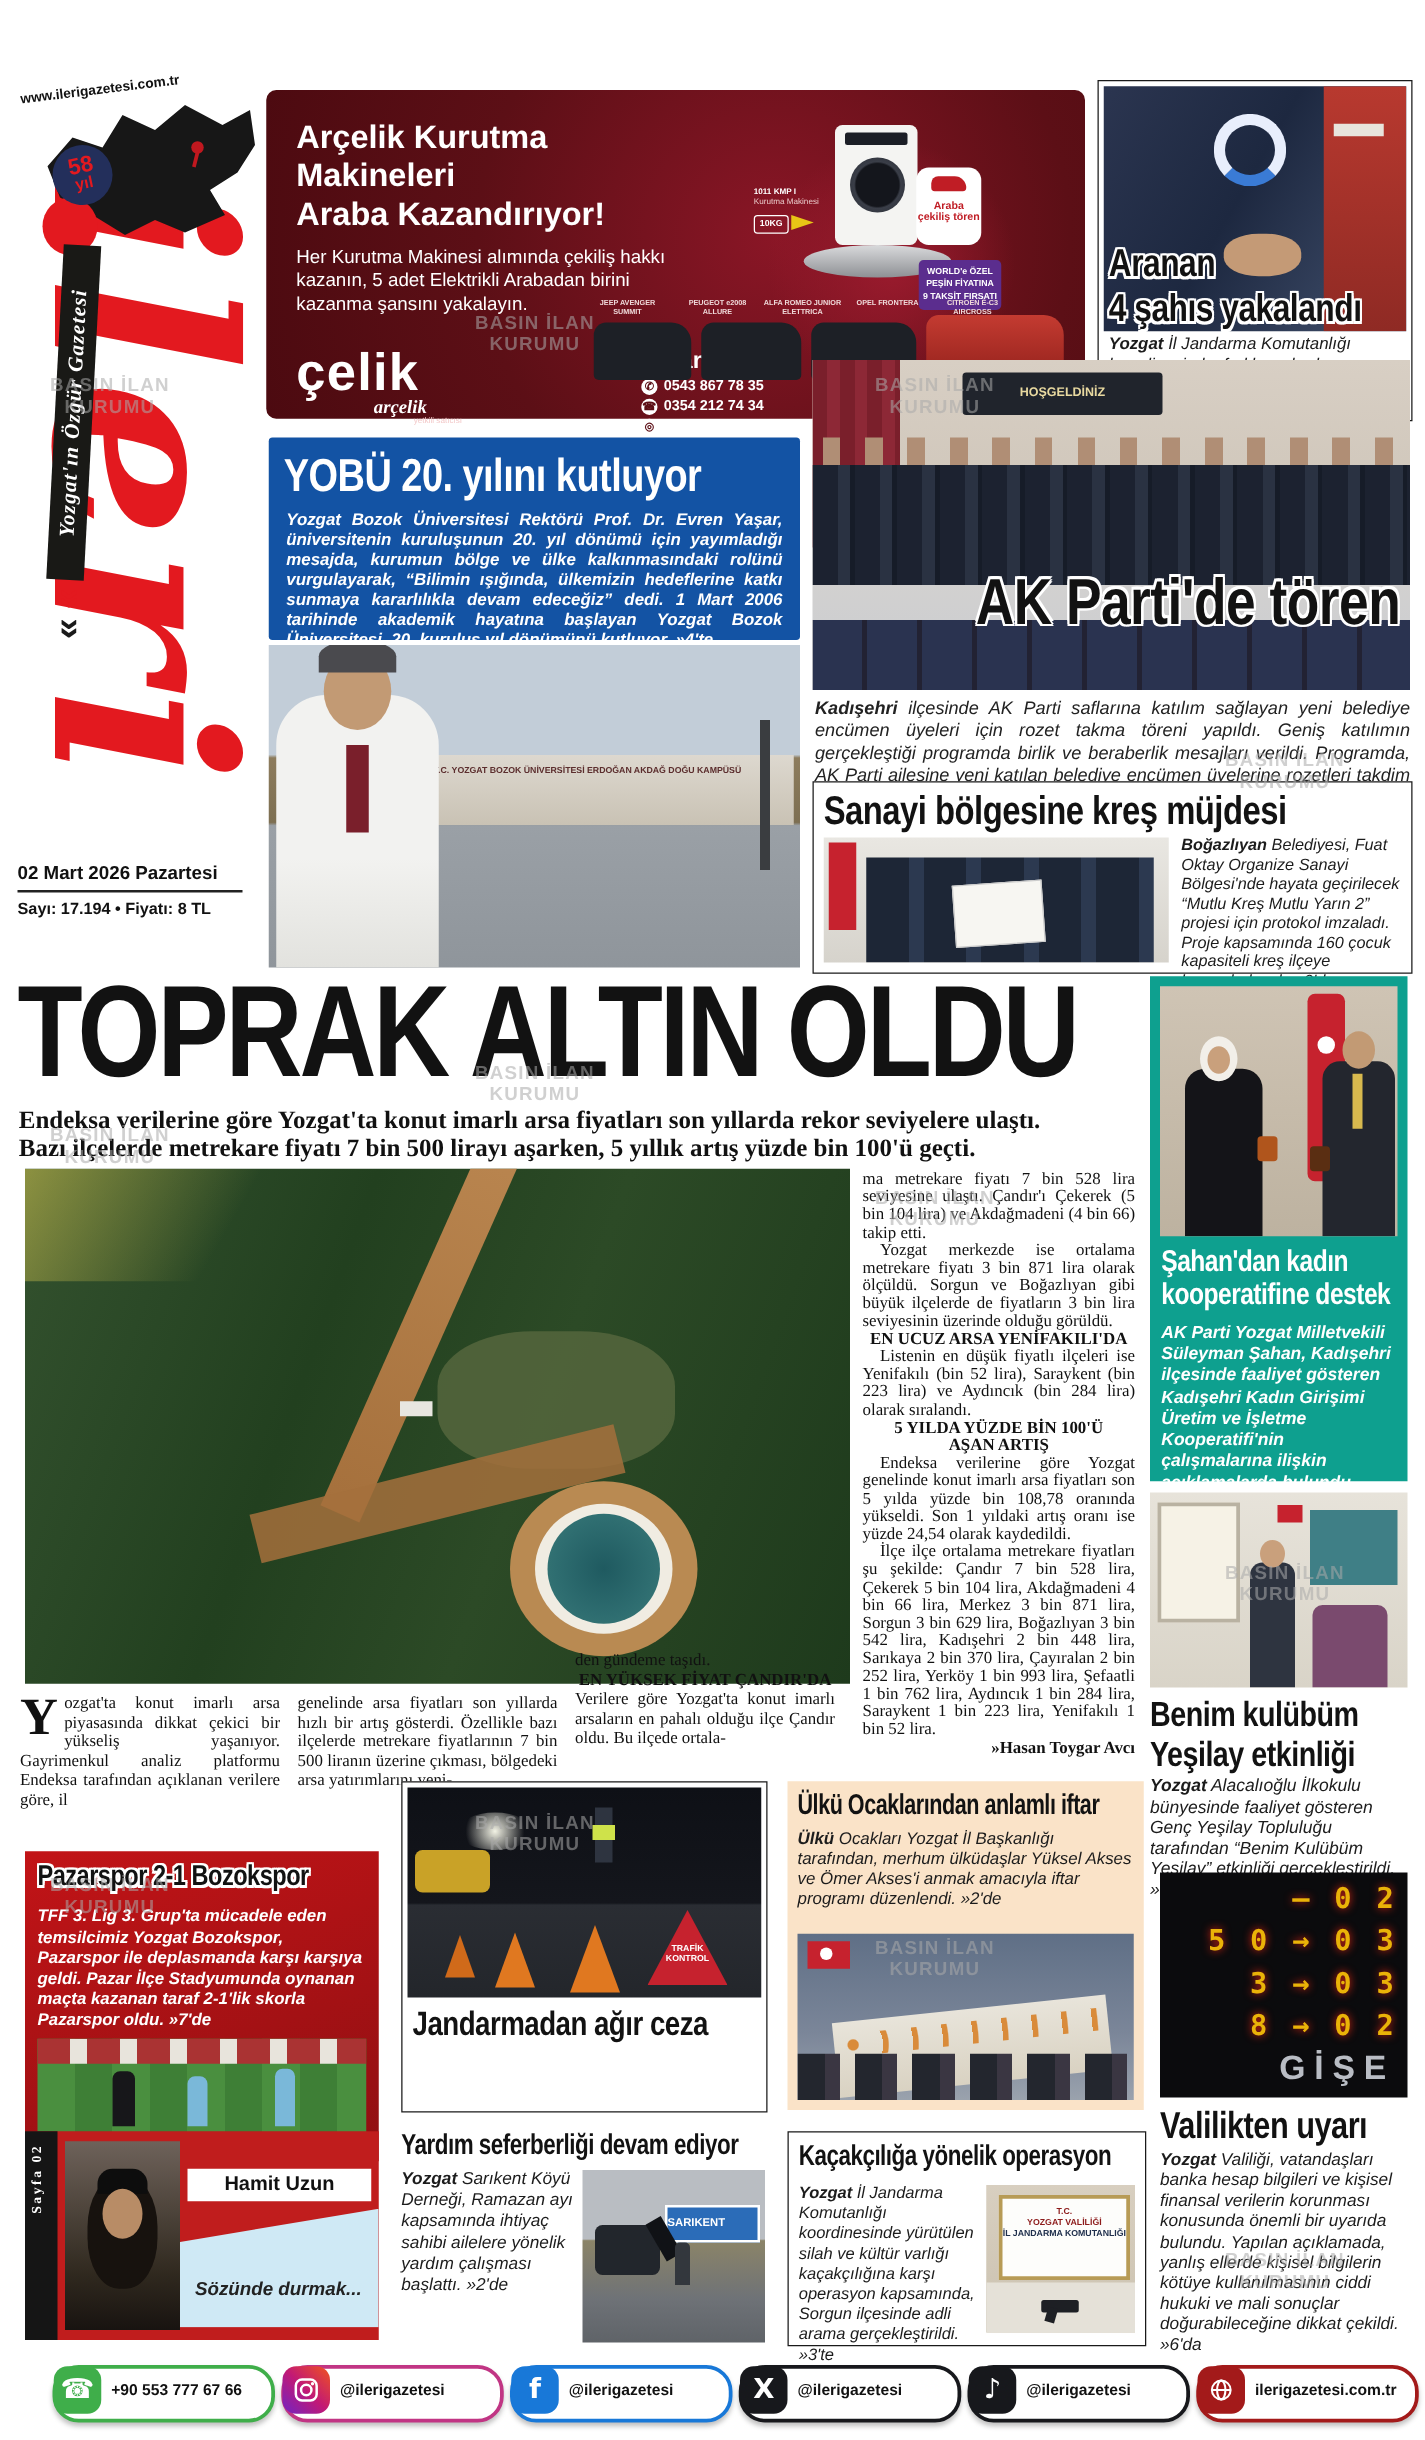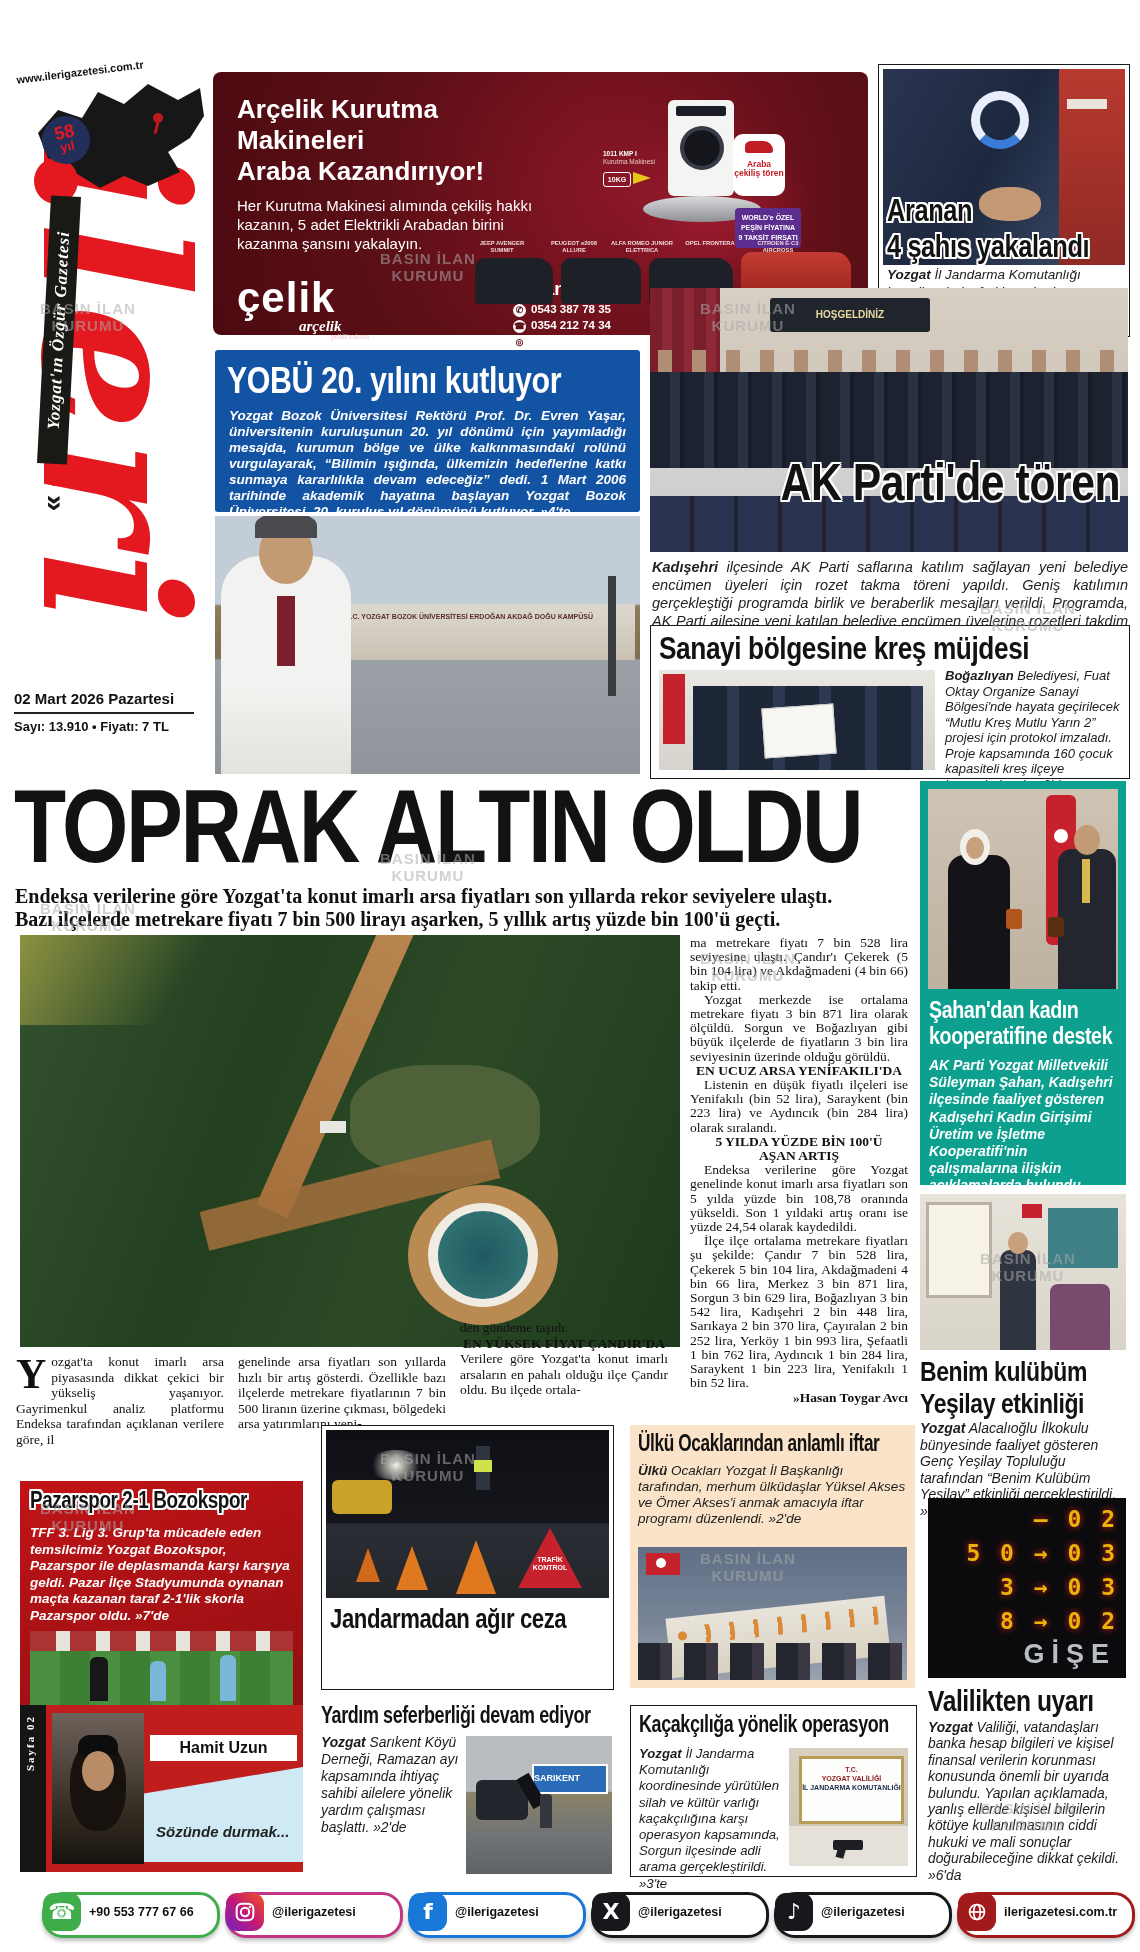--- a/index.html
+++ b/index.html
@@ -147,37 +147,37 @@
   <div class="abs" id="ribbon">
     <span>Yozgat'ın Özgür Gazetesi</span>
   </div>
   <span class="chev" style="left:48px;top:462px;color:#e3191f">»</span>
   <span class="chev" style="left:48px;top:486px;color:#1a1a1a">»</span>
 
   <div class="abs" id="logoword">ileri</div>
 
   <div class="abs" id="dateblock">
     <div class="d1">02 Mart 2026 Pazartesi</div>
-    <div class="d2">Sayı: 13.910  •  Fiyatı: 7 TL</div>
+    <div class="d2">Sayı: 17.194  •  Fiyatı: 8 TL</div>
   </div>
 
   <div class="abs" id="ad">
     <div class="adglow abs"></div>
     <div class="t">
       <div>Arçelik Kurutma</div>
         <div>Makineleri</div>
         <div>Araba Kazandırıyor!</div>
     </div>
     <div class="b">Her Kurutma Makinesi alımında çekiliş hakkı kazanın, 5 adet Elektrikli Arabadan birini kazanma şansını yakalayın.</div>
     <div class="celik">çelik</div>
     <div class="arc">arçelik</div>
     <div class="arcsub">yetkili satıcısı</div>
     <div class="ek">Erkan Çelik</div>
     <div class="crow" style="top:230px">
-      <span class="cico">✆</span><span>0543 387 78 35</span></div>
+      <span class="cico">✆</span><span>0543 867 78 35</span></div>
     <div class="crow" style="top:246px">
       <span class="cico">☎</span><span>0354 212 74 34</span></div>
     <div class="crow" style="top:262px;width:340px">
       <span class="cico">◎</span><span>A.Nohutlu Mah. Sakarya Cad. Onur Kaytan Plaza 1/1 YOZGAT</span></div>
 
     <div class="wmachine abs">
       <div class="panel"></div>
       <div class="door"></div>
     </div>
     <div class="wmpedestal abs"></div>

